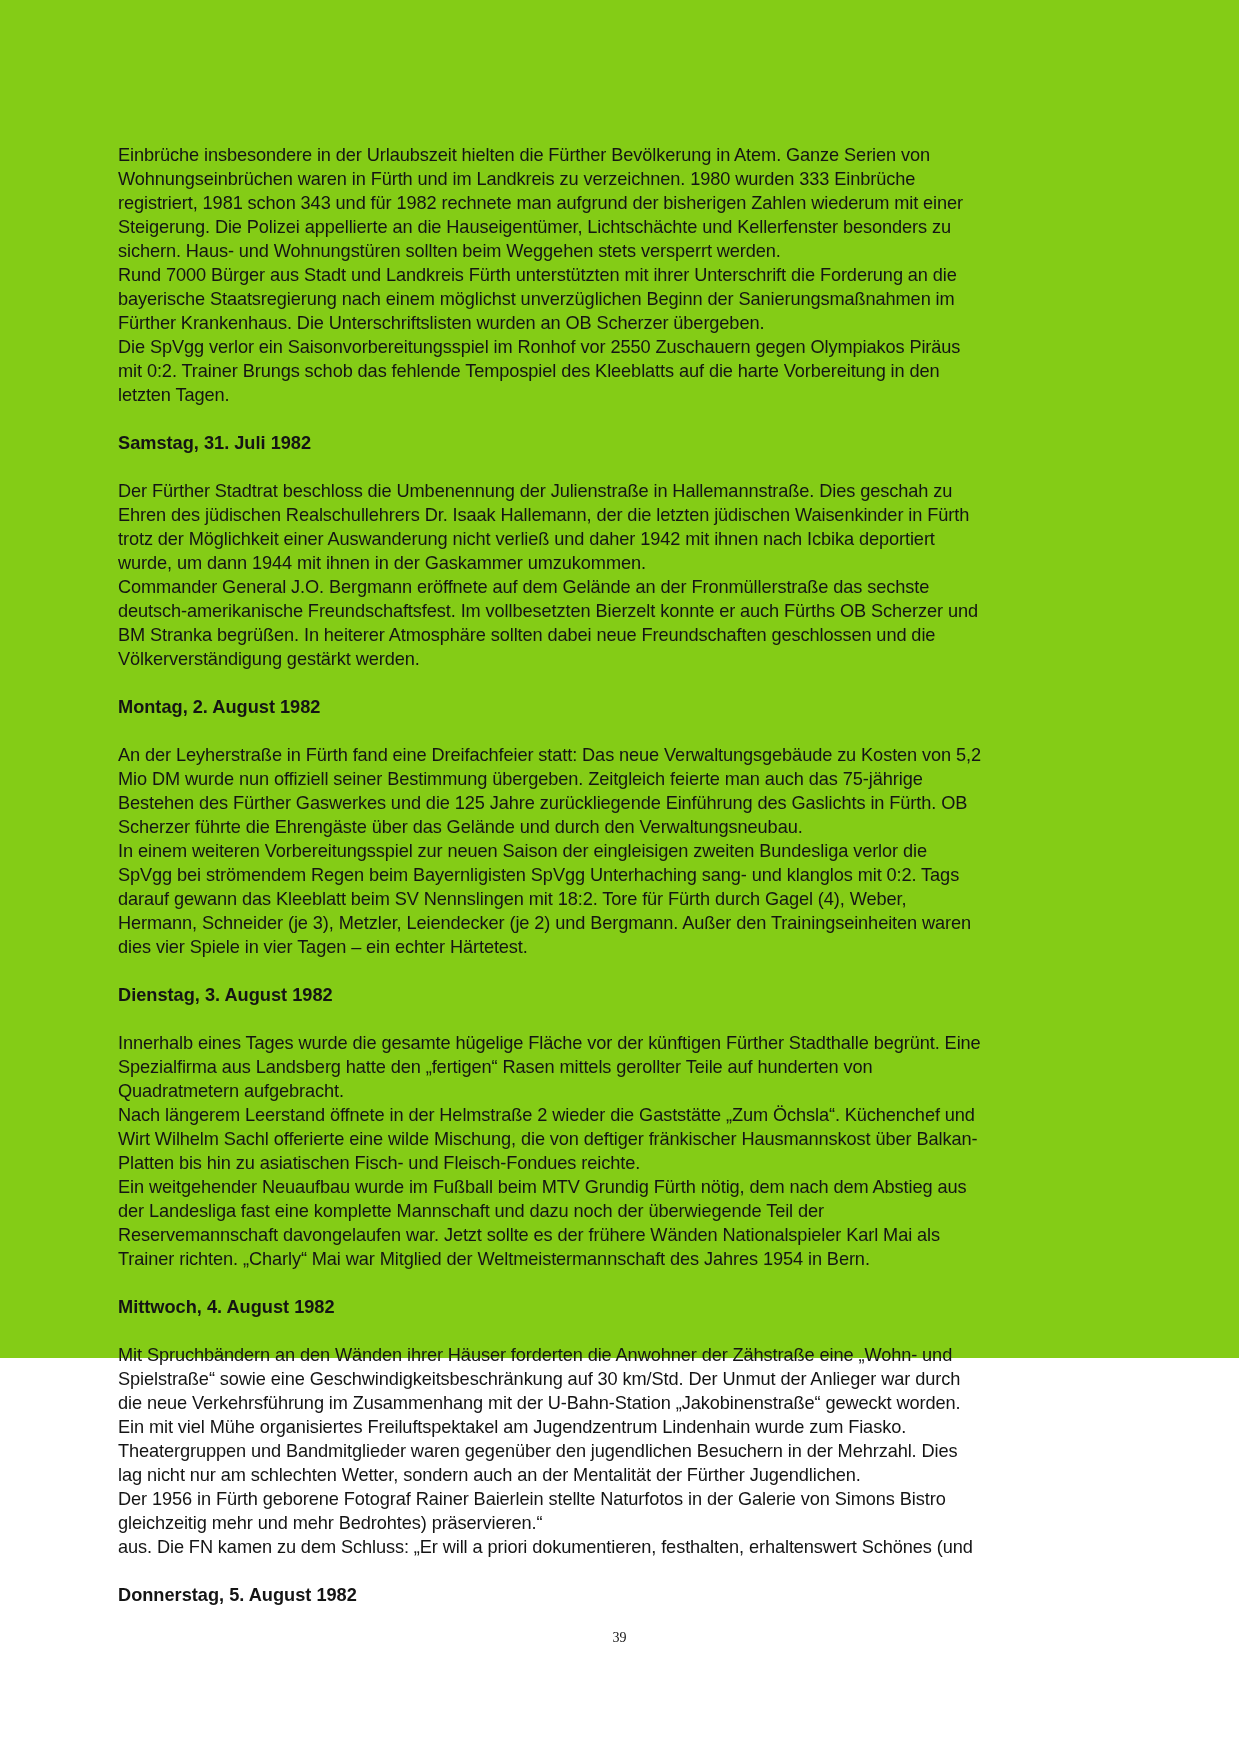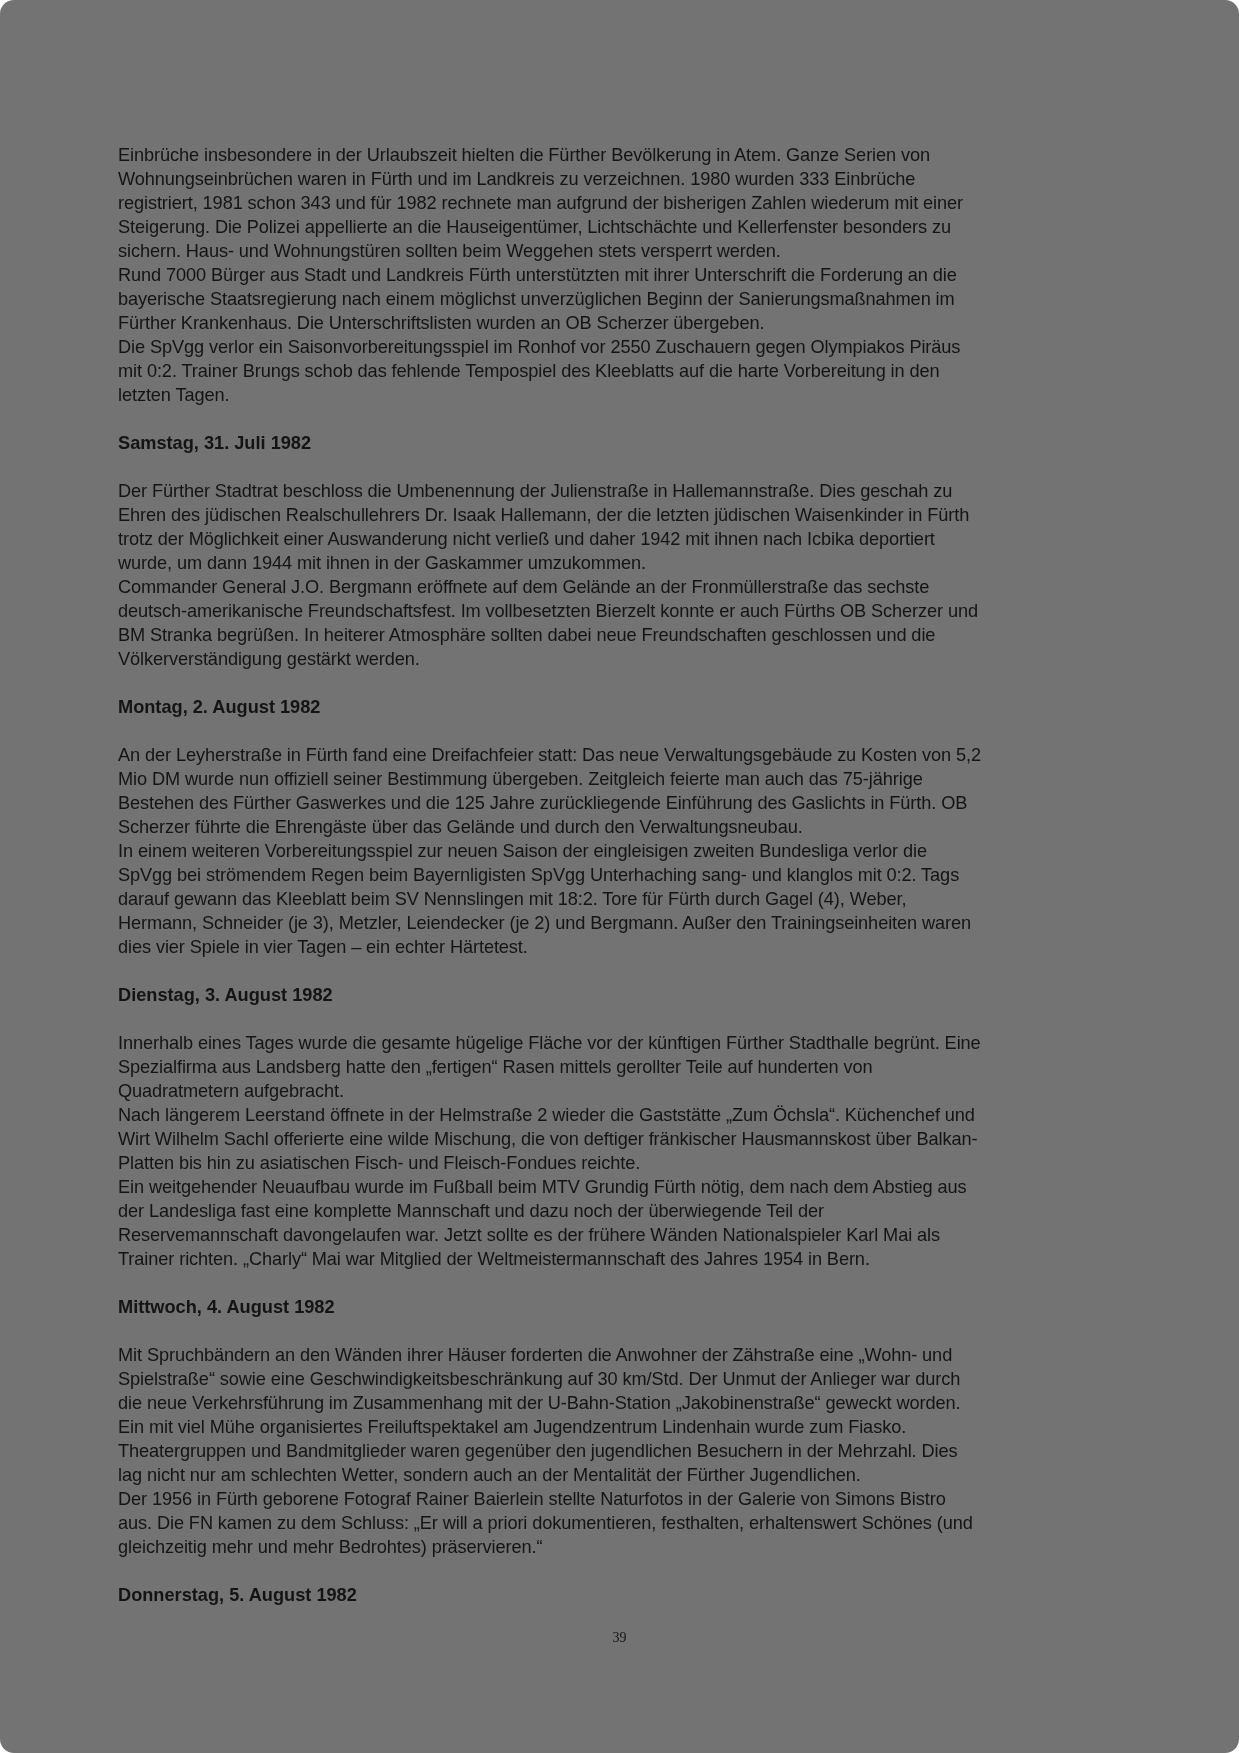--- a/index.html
+++ b/index.html
@@ -1,20 +1,19 @@
 <!DOCTYPE html>
 <html><head>
   <meta charset="utf-8">
   <style>
     html, body { margin: 0; padding: 0; background: #ffffff; }
     body { width: 1239px; height: 1753px; position: relative; overflow: hidden; }
     .page {
-      position: absolute; left: 0; top: 0; width: 1239px; height: 1753px;
-      background: #737373;
-      border-radius: 14px;
+      position: absolute; left: 0; top: 0; width: 1239px; height: 1358px;
+      background: #84cc16;
     }
     .content {
       position: absolute; left: 118px; top: 143px; width: 1010px;
       font-family: "Liberation Sans", sans-serif;
       font-size: 18.2px; color: #141414;
     }
     .line { height: 24px; line-height: 24px; white-space: nowrap; letter-spacing: -0.1px; }
     .heading { height: 24px; line-height: 24px; font-weight: bold; white-space: nowrap; margin-top: 24px; margin-bottom: 24px; }
     .section { }
     .page-number {
@@ -78,21 +77,21 @@
       </div>
       <div class="section">
         <div class="heading">Mittwoch, 4. August 1982</div>
         <div class="line">Mit Spruchbändern an den Wänden ihrer Häuser forderten die Anwohner der Zähstraße eine „Wohn- und</div>
         <div class="line">Spielstraße“ sowie eine Geschwindigkeitsbeschränkung auf 30 km/Std. Der Unmut der Anlieger war durch</div>
         <div class="line">die neue Verkehrsführung im Zusammenhang mit der U-Bahn-Station „Jakobinenstraße“ geweckt worden.</div>
         <div class="line">Ein mit viel Mühe organisiertes Freiluftspektakel am Jugendzentrum Lindenhain wurde zum Fiasko.</div>
         <div class="line">Theatergruppen und Bandmitglieder waren gegenüber den jugendlichen Besuchern in der Mehrzahl. Dies</div>
         <div class="line">lag nicht nur am schlechten Wetter, sondern auch an der Mentalität der Fürther Jugendlichen.</div>
         <div class="line">Der 1956 in Fürth geborene Fotograf Rainer Baierlein stellte Naturfotos in der Galerie von Simons Bistro</div>
+        <div class="line">gleichzeitig mehr und mehr Bedrohtes) präservieren.“</div>
         <div class="line">aus. Die FN kamen zu dem Schluss: „Er will a priori dokumentieren, festhalten, erhaltenswert Schönes (und</div>
-        <div class="line">gleichzeitig mehr und mehr Bedrohtes) präservieren.“</div>
       </div>
       <div class="section">
         <div class="heading">Donnerstag, 5. August 1982</div>
       </div>
     </div>
   <div class="page-number">39</div>
 </div>
 
 </body></html>

